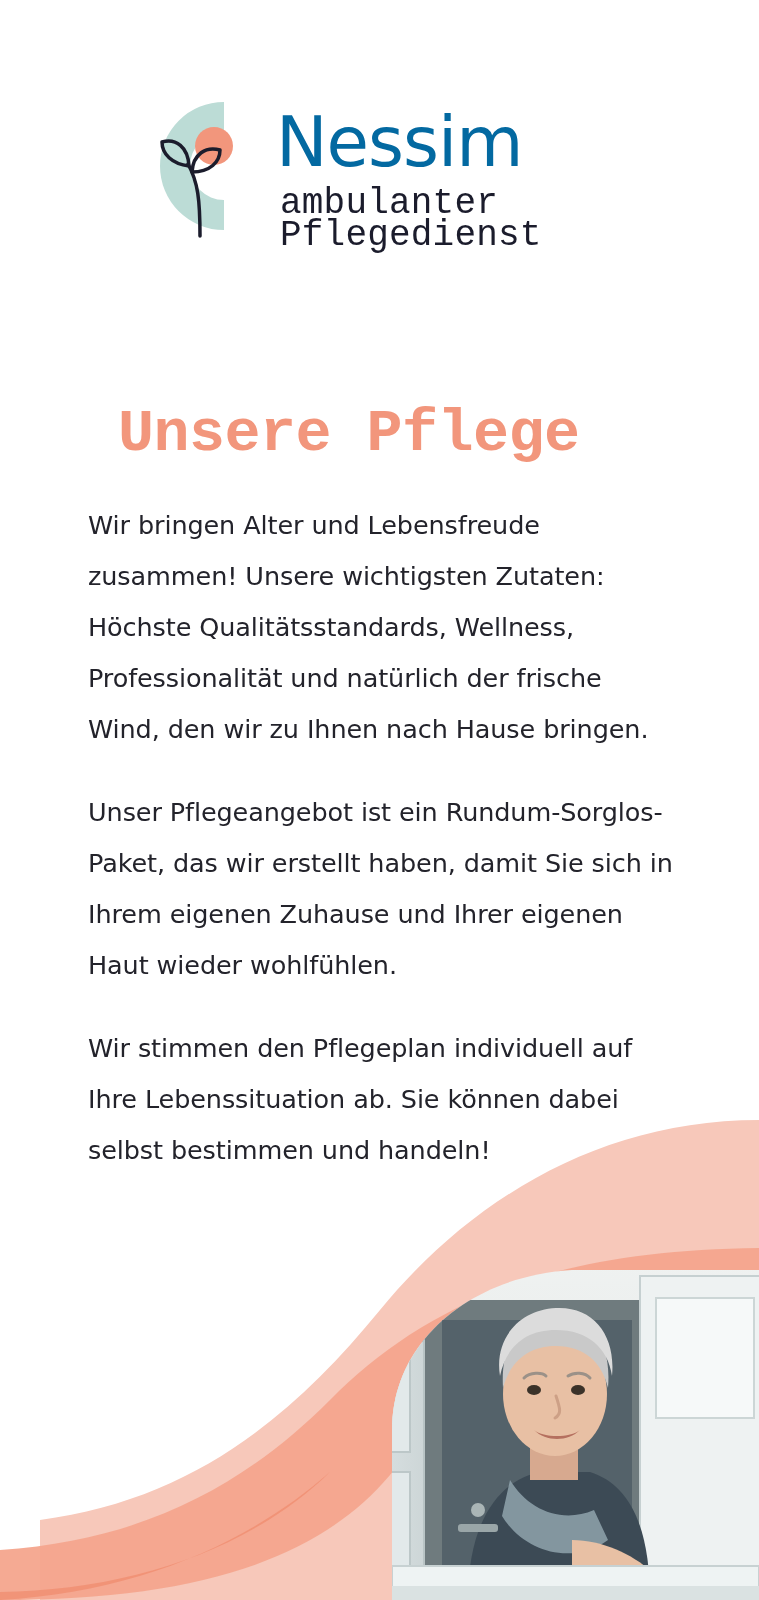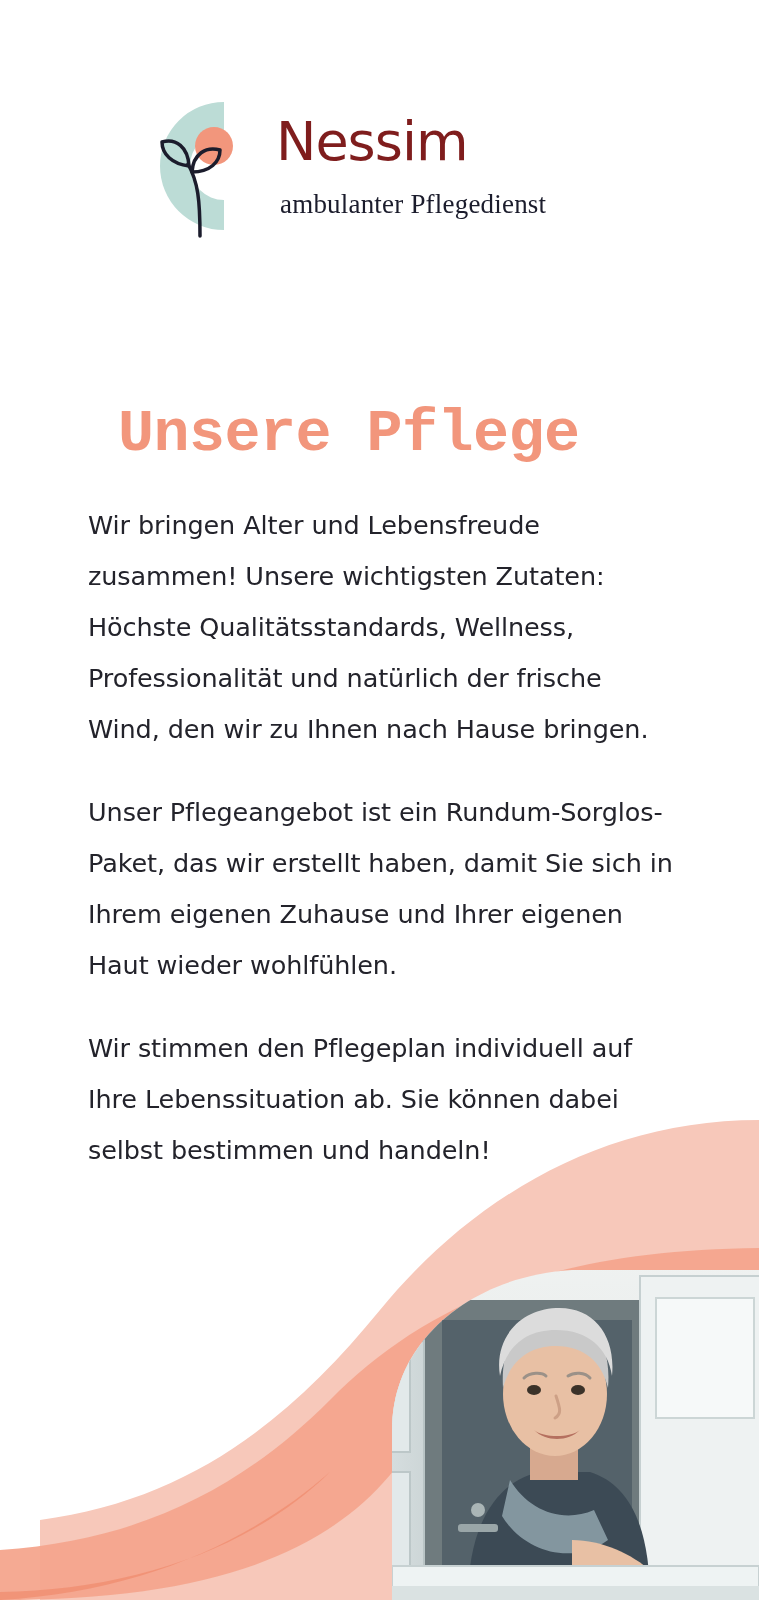--- a/index.html
+++ b/index.html
@@ -40,29 +40,29 @@
     height: 152px;
   }
   .logo-text {
     position: absolute;
     left: 148px;
     top: 8px;
     width: 370px;
   }
   .logo-word {
     font-family: "DejaVu Sans", sans-serif;
-    font-size: 54px;
+    font-size: 69px;
     line-height: 88px;
     letter-spacing: -1px;
-    color: #7f1d1d;
+    color: #0369a1;
     font-weight: 400;
   }
   .logo-sub {
-    font-family: Liberation Serif, serif;
-    font-size: 27px;
+    font-family: Liberation Mono, monospace;
+    font-size: 36px;
     line-height: 32px;
     color: #1b1c2c;
     letter-spacing: 0.2px;
     margin-top: 2px;
     padding-left: 4px;
   }
 
   
   .headline {
     position: absolute;

